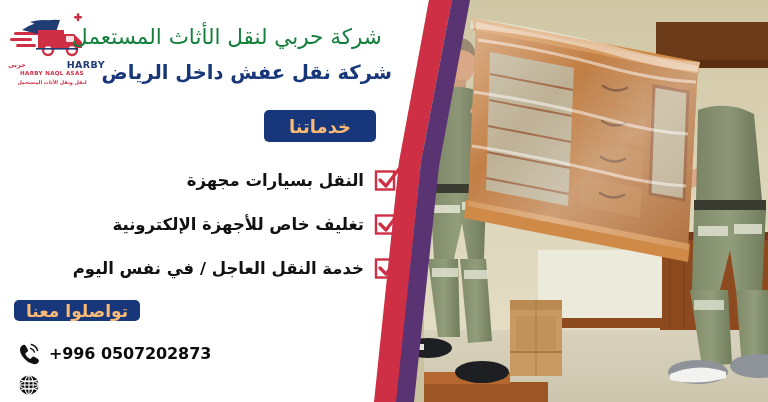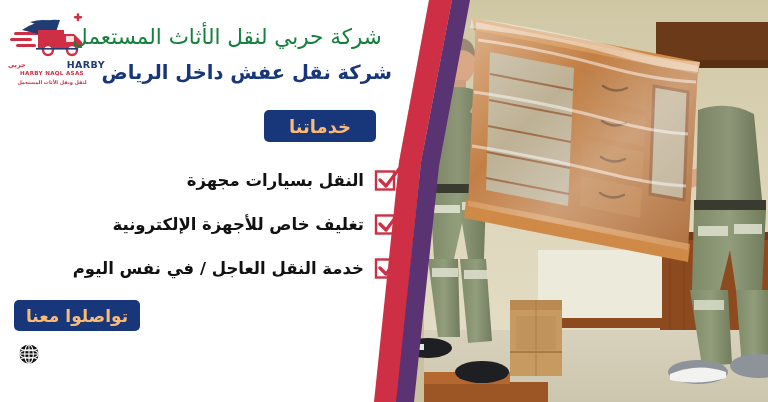--- a/index.html
+++ b/index.html
@@ -99,21 +99,21 @@
     direction:rtl;
     font-weight:700;
   }
   #services-badge {
     right:54px; top:110px;
     width:112px; height:32px;
     font-size:18px;
   }
   #contact-badge {
     left:14px; top:300px;
-    width:126px; height:31px;
+    width:126px; height:21px;
     font-size:17px;
   }
 
   
   .services {
     position:absolute;
     right:30px; top:158px;
     width:340px;
     direction:rtl;
   }
@@ -387,20 +387,33 @@
         </svg>
         <span class="service-label">خدمة النقل العاجل / في نفس اليوم</span>
       </div>
 
     </div>
 
     <div id="contact-badge" class="badge">تواصلوا معنا</div>
 
     <div class="contact">
 
+      <div class="contact-row">
+        <svg class="c-icon" viewBox="0 0 22 22">
+          <path d="M4.2 2.4 q2.4 -1.4 3.6 0.6 l2 3.4 q0.9 1.6 -0.7 2.7 l-1.4 1
+                   q-0.5 0.4 -0.2 1.1 q1.2 2.9 4.2 4.6 q0.7 0.4 1.2 -0.2 l1.1 -1.3
+                   q1.2 -1.4 2.7 -0.4 l3.2 2.1 q1.9 1.3 0.4 3.4 q-1.6 2.2 -4.6 1.6
+                   Q9 19.6 4.6 13.4 Q0.6 7.8 2.6 4.2 q0.6 -1.1 1.6 -1.8 z" fill="#111111"></path>
+          <g fill="none" stroke="#111111" stroke-width="1.5" stroke-linecap="round">
+            <path d="M13.4 1.6 q4.6 1.2 6.2 5.8"></path>
+            <path d="M12.6 5.4 q2.8 0.9 3.8 3.6"></path>
+          </g>
+        </svg>
+        <span class="c-text">+996 0507202873</span>
+      </div>
 
       <div class="contact-row">
         <svg class="c-icon" viewBox="0 0 22 22">
           <circle cx="11" cy="11" r="9.6" fill="#111111"></circle>
           <g fill="none" stroke="#ffffff" stroke-width="1.1">
             <ellipse cx="11" cy="11" rx="4.3" ry="9.4"></ellipse>
             <ellipse cx="11" cy="11" rx="9.4" ry="4.3"></ellipse>
             <line x1="1.6" y1="11" x2="20.4" y2="11"></line>
             <line x1="11" y1="1.6" x2="11" y2="20.4"></line>
             <path d="M3 6.2 q8 3 16 0"></path>

